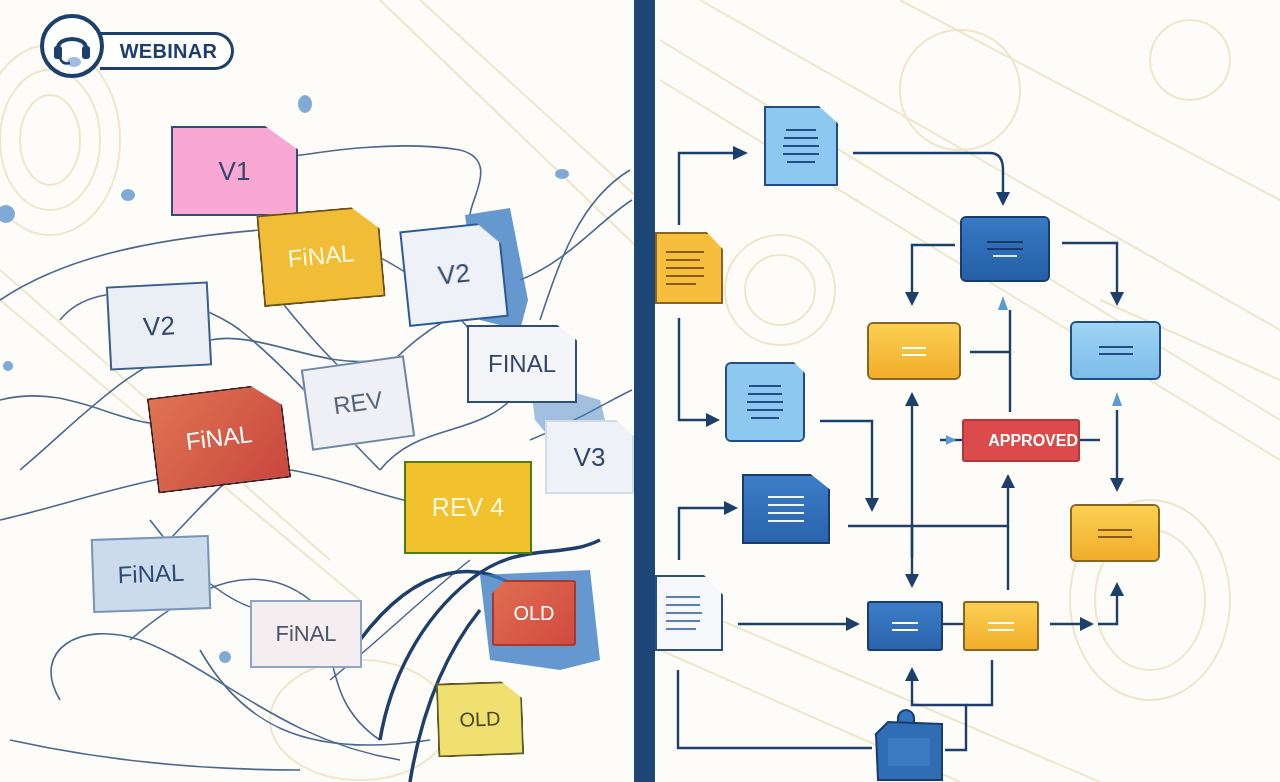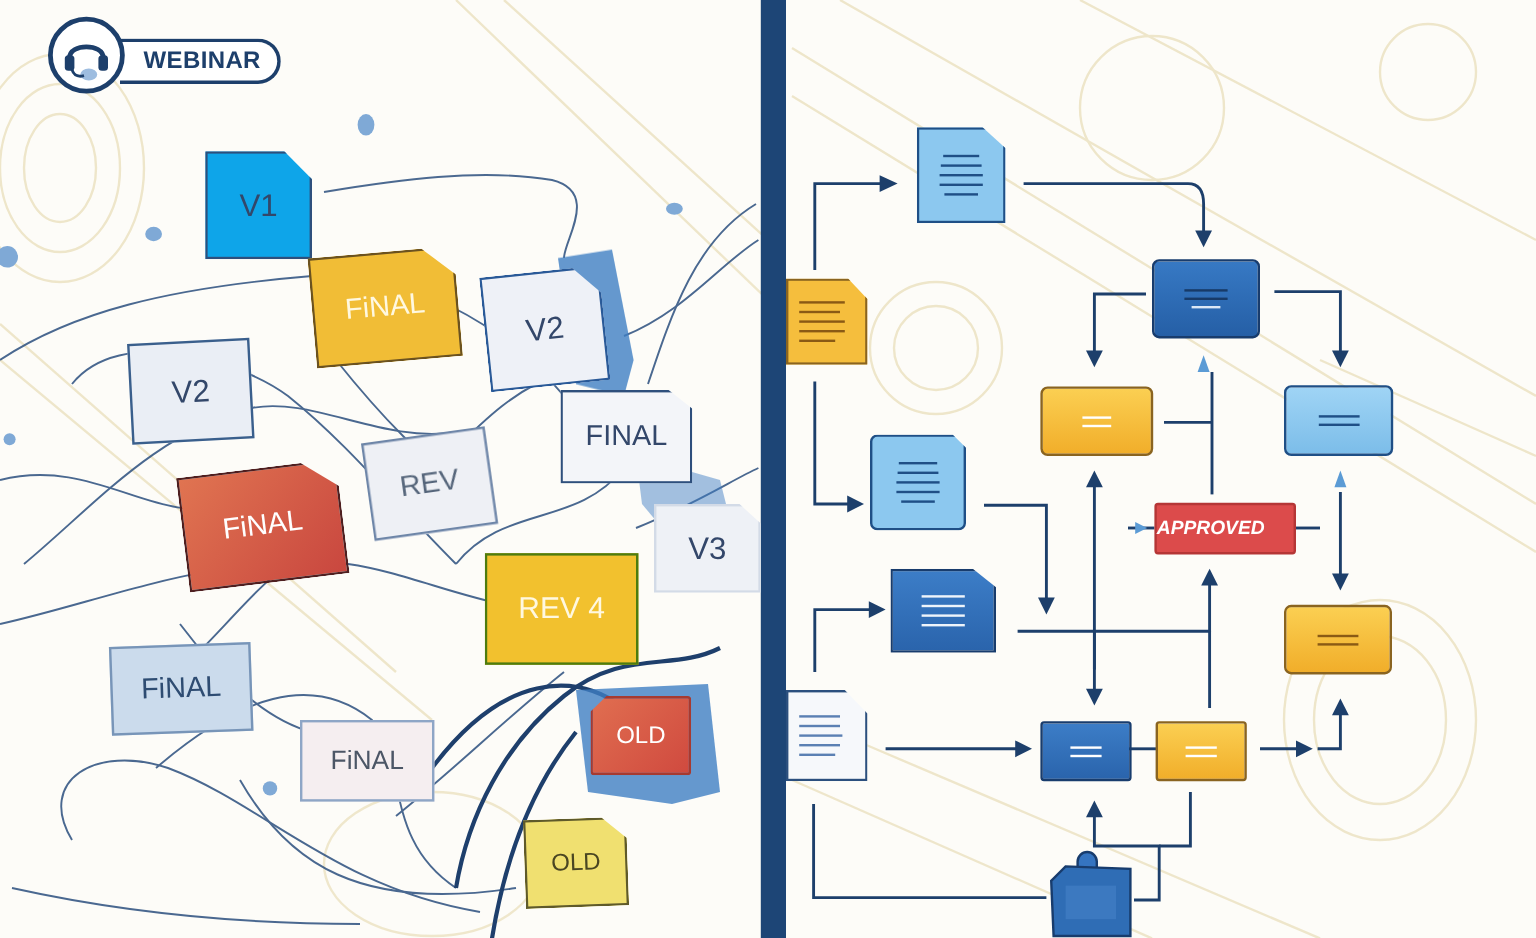--- a/index.html
+++ b/index.html
@@ -11,21 +11,21 @@
   .badge-pill { position:absolute; left:60px; top:18px; width:134px; height:38px; border:3px solid #1d3f6b; border-left:none; border-radius:0 19px 19px 0; background:#fff; box-sizing:border-box; display:flex; align-items:center; justify-content:center; }
   .badge-label { font-weight:bold; font-size:20px; color:#1d3f6b; letter-spacing:0.3px; margin-left:6px; }
   .badge-icon { position:absolute; left:10px; top:10px; width:44px; height:44px; }
 
   .doc { position:absolute; box-sizing:border-box; display:flex; align-items:center; justify-content:center; }
   .doc-label { font-size:26px; color:#33476a; }
 
   .flow-node { position:absolute; box-sizing:border-box; border-radius:6px; display:flex; align-items:center; justify-content:center; }
   .lines { display:flex; flex-direction:column; gap:5px; align-items:center; }
   .lines span { display:block; height:2px; }
-  .approved { position:absolute; left:962px; top:419px; width:118px; height:43px; background:#dc4b4b; border:2px solid #b53636; border-radius:3px; box-sizing:border-box; display:flex; align-items:center; justify-content:flex-start;font-style:italic; }
+  .approved { position:absolute; left:962px; top:419px; width:118px; height:43px; background:#dc4b4b; border:2px solid #b53636; border-radius:3px; box-sizing:border-box; display:flex; align-items:center; justify-content:flex-end; }
   .approved-label { color:#fff; font-weight:bold; font-size:16px; }
 </style>
 </head>
 <body>
 
 <svg class="bg-svg" viewBox="0 0 1280 782">
 
   <g stroke="#ede4c6" stroke-width="2" fill="none" opacity="0.9">
     <ellipse cx="50" cy="140" rx="70" ry="95"></ellipse>
     <ellipse cx="50" cy="140" rx="50" ry="70"></ellipse>
@@ -150,21 +150,21 @@
   <div class="badge-circle"></div>
   <svg class="badge-icon" viewBox="0 0 44 44">
     <path d="M8 24 C8 12, 36 12, 36 24" stroke="#1d3f6b" stroke-width="4" fill="none"></path>
     <rect x="4" y="22" width="8" height="13" rx="3" fill="#1d3f6b"></rect>
     <rect x="32" y="22" width="8" height="13" rx="3" fill="#1d3f6b"></rect>
     <ellipse cx="24" cy="38" rx="7" ry="5" fill="#9ebde0"></ellipse>
     <path d="M10 34 C12 40, 16 40, 20 39" stroke="#1d3f6b" stroke-width="2.5" fill="none"></path>
   </svg>
 </div>
 
-<div class="doc" style="left:171px;top:126px;width:89px;height:90px;background:#0ea5e9;border:2px solid #2e4f7c;clip-path:polygon(0 0,74% 0,100% 26%,100% 100%,0 100%);">
+<div class="doc" style="left:171px;top:126px;width:127px;height:90px;background:#f9a8d4;border:2px solid #2e4f7c;clip-path:polygon(0 0,74% 0,100% 26%,100% 100%,0 100%);">
   <span class="doc-label">V1</span>
 </div>
 
 <div class="doc" style="left:260px;top:210px;width:122px;height:92px;background:#f1bd36;border:2px solid #6b5220;transform:rotate(-5deg);clip-path:polygon(0 0,78% 0,100% 26%,100% 100%,0 100%);">
   <span class="doc-label" style="color:#fff8e0;font-size:24px;">FiNAL</span>
 </div>
 
 <div class="doc" style="left:404px;top:226px;width:100px;height:96px;background:#eef1f7;border:2px solid #2a5a98;transform:rotate(-6deg);clip-path:polygon(0 0,78% 0,100% 24%,100% 100%,0 100%);">
   <span class="doc-label">V2</span>
 </div>

